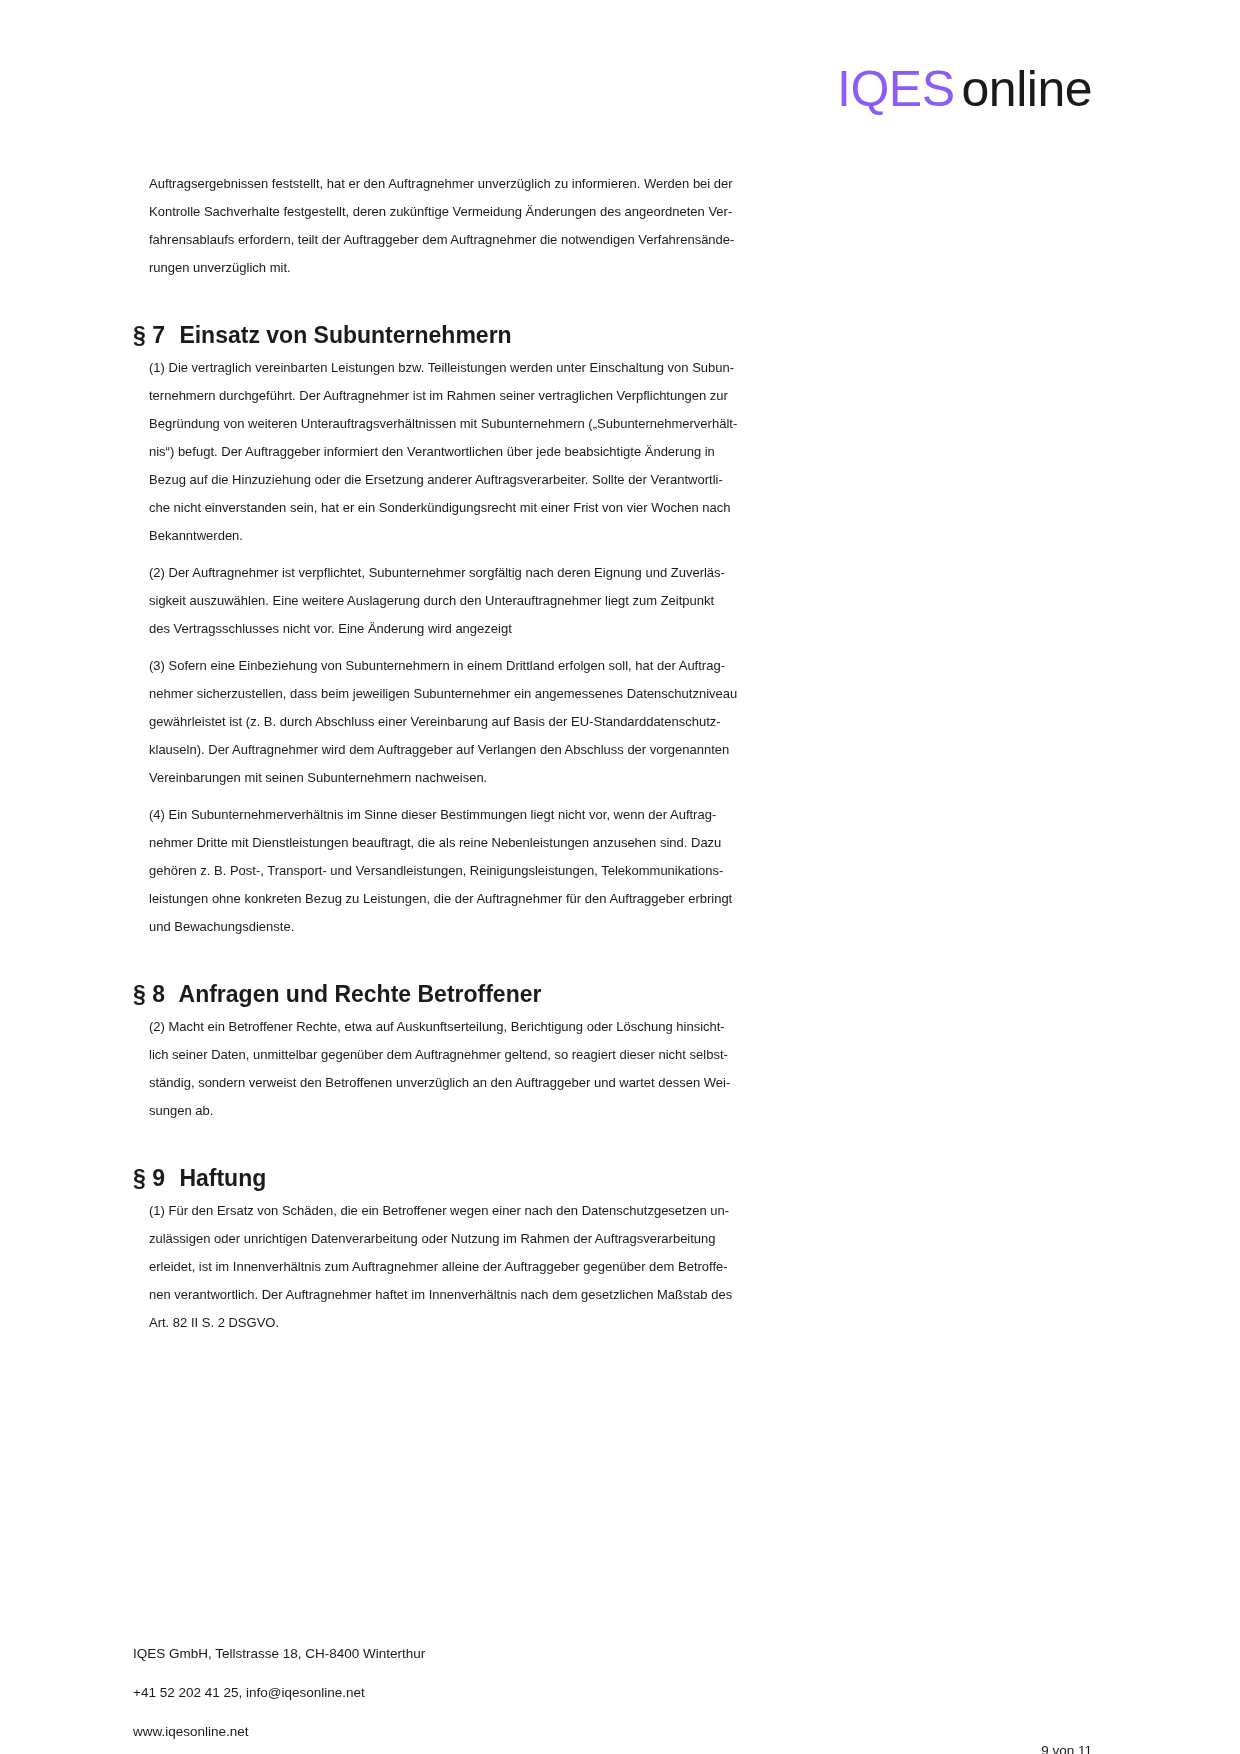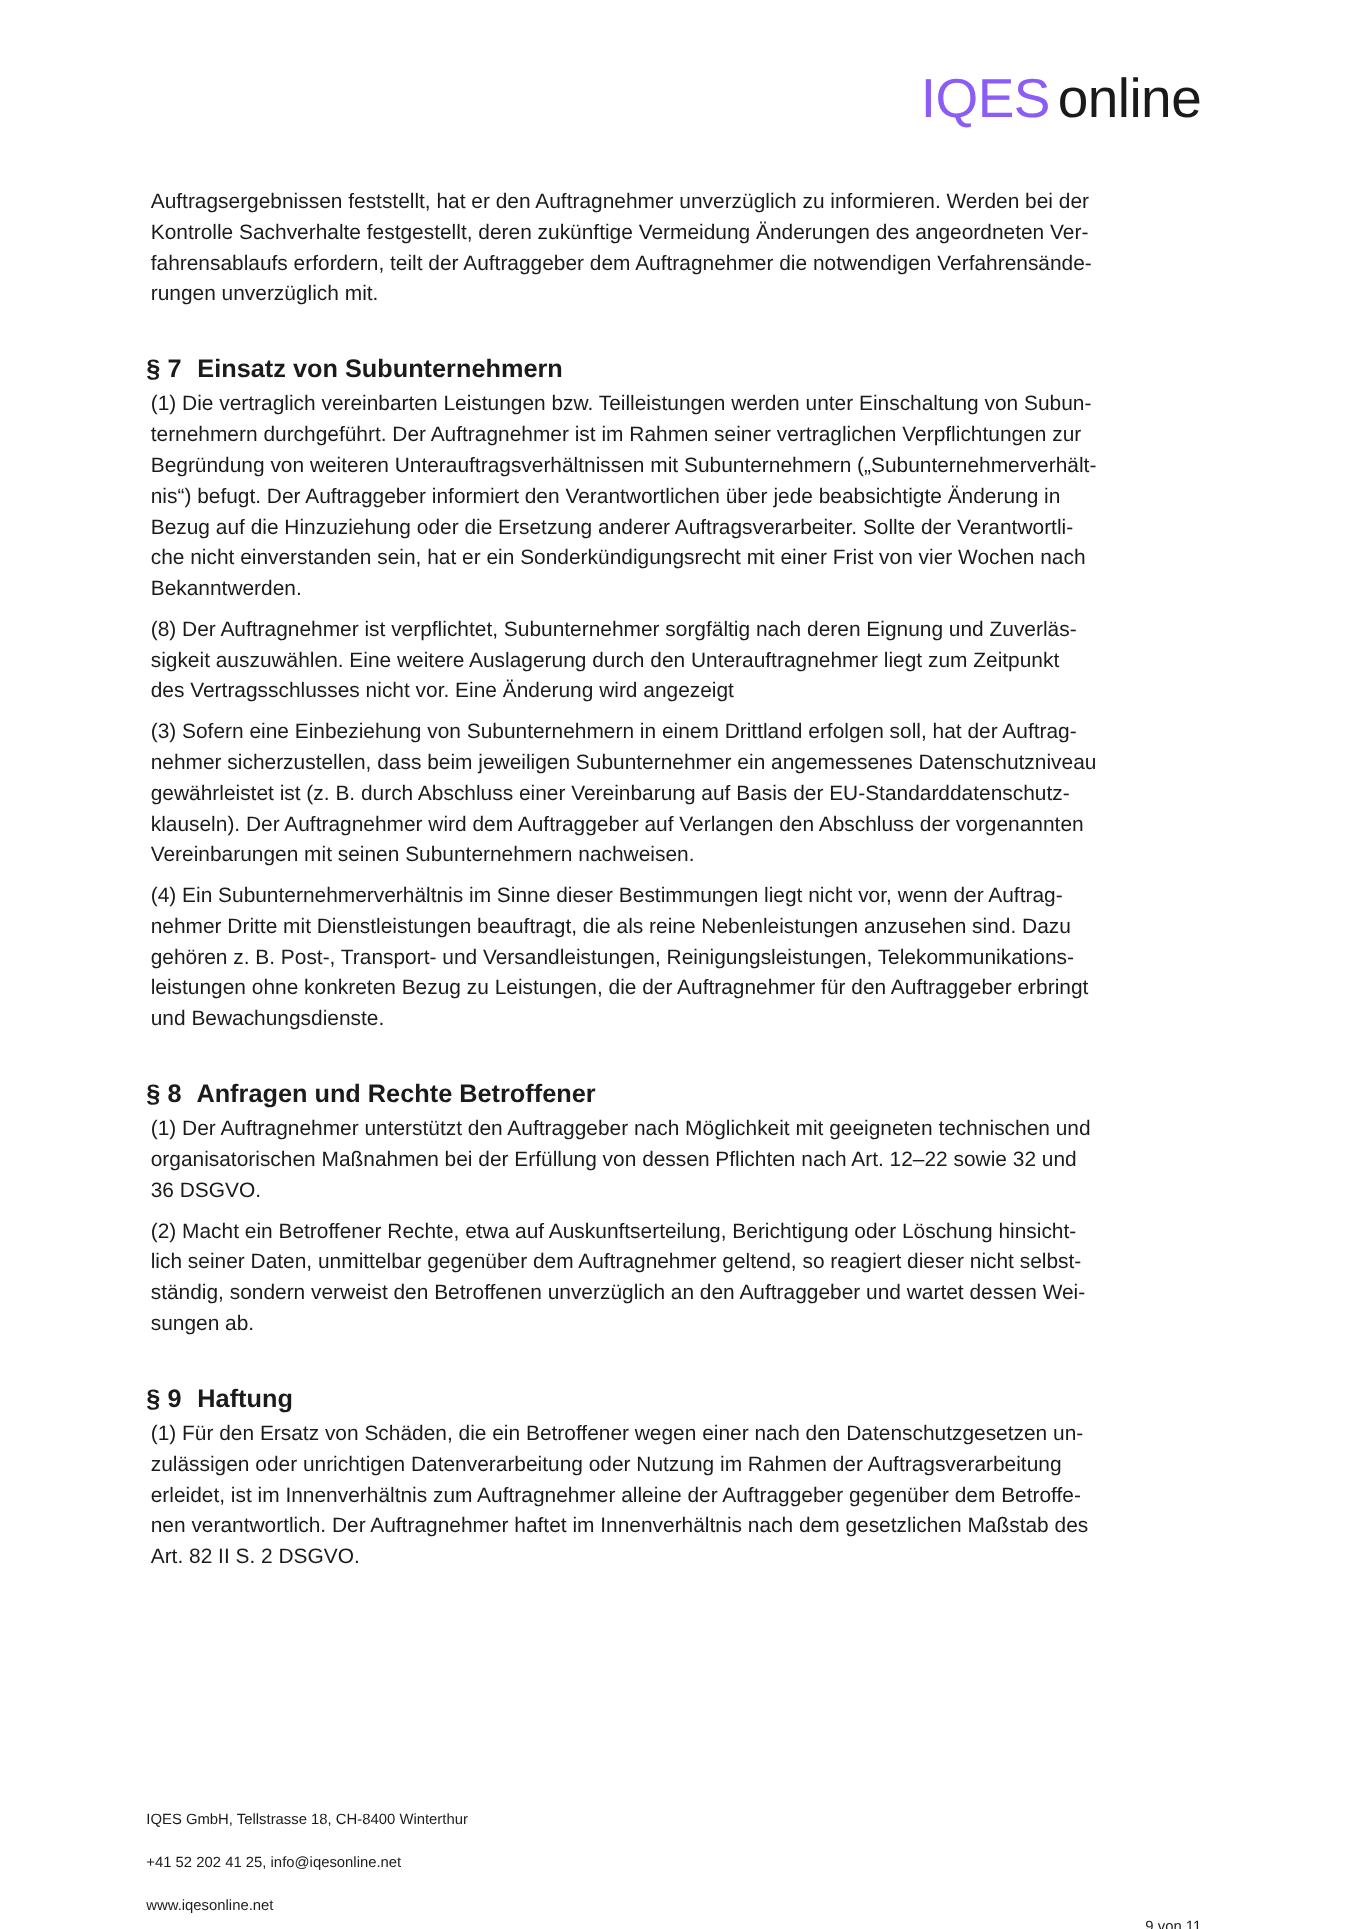--- a/index.html
+++ b/index.html
@@ -32,22 +32,22 @@
   
   .content {
     position: absolute;
     left: 133px;
     top: 170px;
     width: 900px;
     display: flex;
     flex-direction: column;
   }
   .para {
-    margin: 0 0 9px 4px;
-    font-size: 19px;
+    margin: 0 0 9px 16px;
+    font-size: 13px;
     line-height: 28px;
     white-space: pre-line;
   }
   .heading {
     margin: 30px 0 5px 0;
     font-size: 23px;
     line-height: 28px;
     font-weight: bold;
   }
   .heading .sec-num { margin-right: 8px; }
@@ -87,41 +87,38 @@
       <span class="sec-num">§ 7</span>
       <span class="sec-title">Einsatz von Subunternehmern</span>
     </h2>
     <p class="para">(1) Die vertraglich vereinbarten Leistungen bzw. Teilleistungen werden unter Einschaltung von Subun-
 ternehmern durchgeführt. Der Auftragnehmer ist im Rahmen seiner vertraglichen Verpflichtungen zur
 Begründung von weiteren Unterauftragsverhältnissen mit Subunternehmern („Subunternehmerverhält-
 nis“) befugt. Der Auftraggeber informiert den Verantwortlichen über jede beabsichtigte Änderung in
 Bezug auf die Hinzuziehung oder die Ersetzung anderer Auftragsverarbeiter. Sollte der Verantwortli-
 che nicht einverstanden sein, hat er ein Sonderkündigungsrecht mit einer Frist von vier Wochen nach
 Bekanntwerden.</p>
-    <p class="para">(8) Der Auftragnehmer ist verpflichtet, Subunternehmer sorgfältig nach deren Eignung und Zuverläs-
+    <p class="para">(2) Der Auftragnehmer ist verpflichtet, Subunternehmer sorgfältig nach deren Eignung und Zuverläs-
 sigkeit auszuwählen. Eine weitere Auslagerung durch den Unterauftragnehmer liegt zum Zeitpunkt
 des Vertragsschlusses nicht vor. Eine Änderung wird angezeigt</p>
     <p class="para">(3) Sofern eine Einbeziehung von Subunternehmern in einem Drittland erfolgen soll, hat der Auftrag-
 nehmer sicherzustellen, dass beim jeweiligen Subunternehmer ein angemessenes Datenschutzniveau
 gewährleistet ist (z. B. durch Abschluss einer Vereinbarung auf Basis der EU-Standarddatenschutz-
 klauseln). Der Auftragnehmer wird dem Auftraggeber auf Verlangen den Abschluss der vorgenannten
 Vereinbarungen mit seinen Subunternehmern nachweisen.</p>
     <p class="para">(4) Ein Subunternehmerverhältnis im Sinne dieser Bestimmungen liegt nicht vor, wenn der Auftrag-
 nehmer Dritte mit Dienstleistungen beauftragt, die als reine Nebenleistungen anzusehen sind. Dazu
 gehören z. B. Post-, Transport- und Versandleistungen, Reinigungsleistungen, Telekommunikations-
 leistungen ohne konkreten Bezug zu Leistungen, die der Auftragnehmer für den Auftraggeber erbringt
 und Bewachungsdienste.</p>
 
     <h2 class="heading">
       <span class="sec-num">§ 8</span>
       <span class="sec-title">Anfragen und Rechte Betroffener</span>
     </h2>
-    <p class="para">(1) Der Auftragnehmer unterstützt den Auftraggeber nach Möglichkeit mit geeigneten technischen und
-organisatorischen Maßnahmen bei der Erfüllung von dessen Pflichten nach Art. 12–22 sowie 32 und
-36 DSGVO.</p>
     <p class="para">(2) Macht ein Betroffener Rechte, etwa auf Auskunftserteilung, Berichtigung oder Löschung hinsicht-
 lich seiner Daten, unmittelbar gegenüber dem Auftragnehmer geltend, so reagiert dieser nicht selbst-
 ständig, sondern verweist den Betroffenen unverzüglich an den Auftraggeber und wartet dessen Wei-
 sungen ab.</p>
 
     <h2 class="heading">
       <span class="sec-num">§ 9</span>
       <span class="sec-title">Haftung</span>
     </h2>
     <p class="para">(1) Für den Ersatz von Schäden, die ein Betroffener wegen einer nach den Datenschutzgesetzen un-

